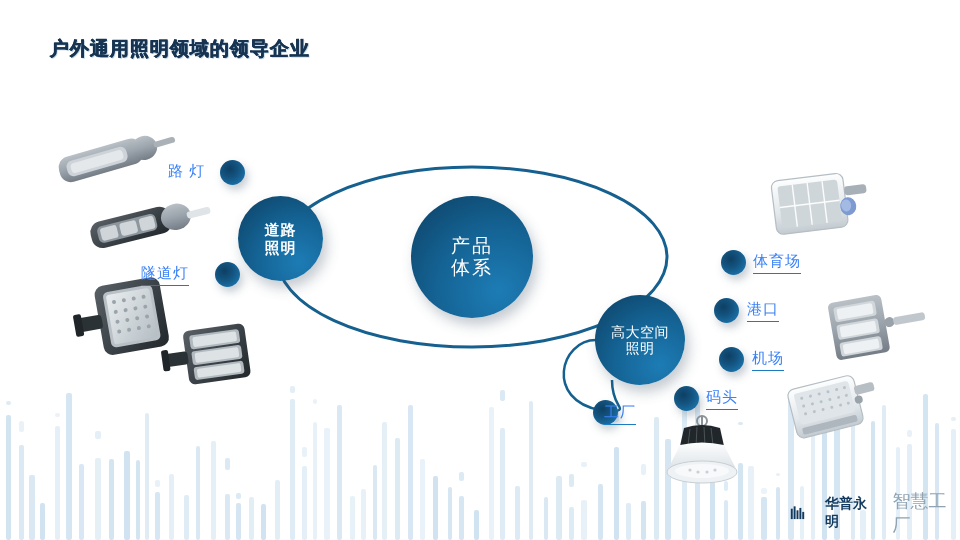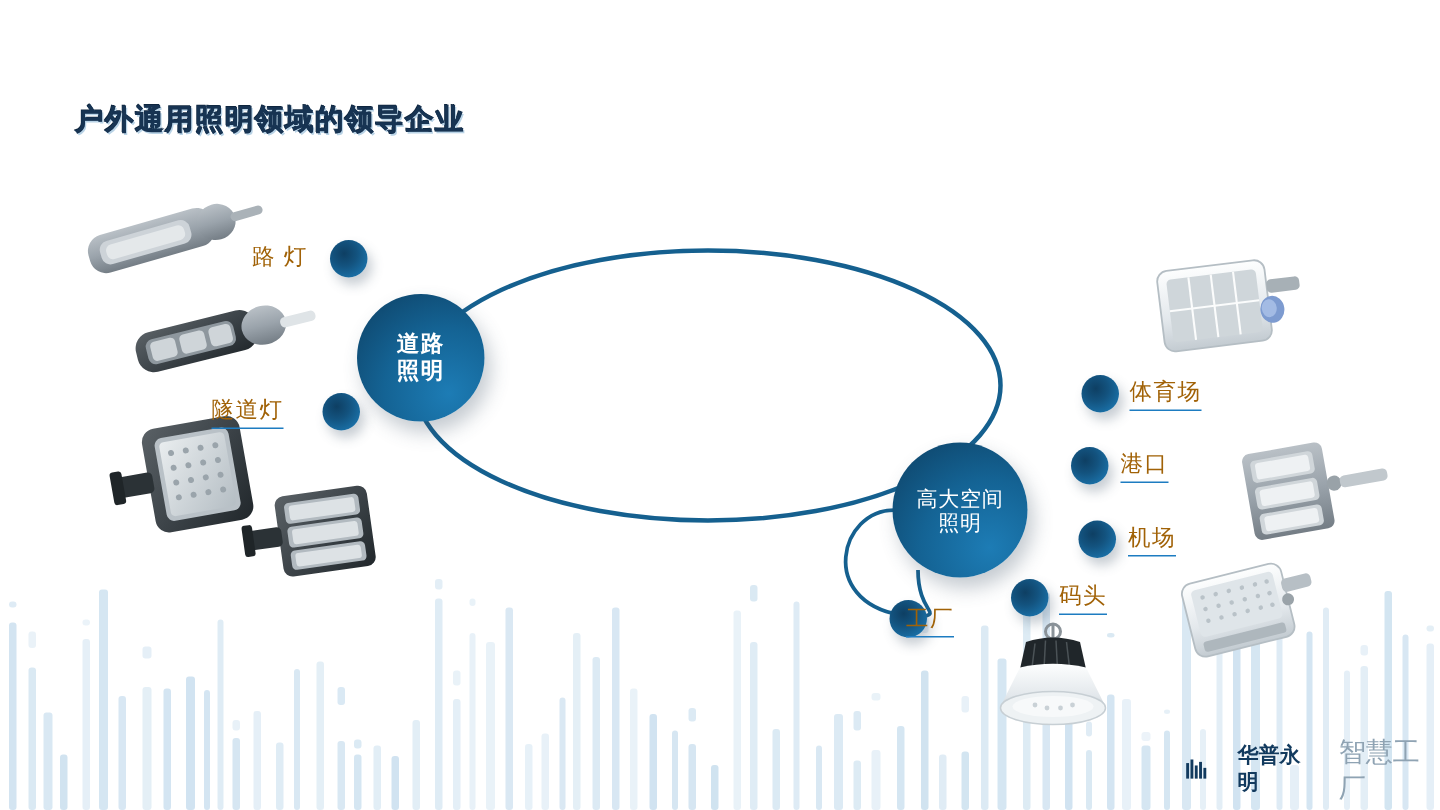--- a/index.html
+++ b/index.html
@@ -16,21 +16,20 @@
   }
 
   
   .title {
     position:absolute; left:50px; top:36px;
     font-size:19px; font-weight:bold; letter-spacing:1px;
     color:#1b3a57;
     text-shadow: 1px 1px 0 #b9d3e6, -0.5px -0.5px 0 #0c2238;
     -webkit-text-stroke:0.4px #173352;
     white-space:nowrap;
-    margin-top:31px;
   }
 
   
   .bars { position:absolute; left:0; bottom:0; width:960px; height:160px; }
   .bars rect { fill:#cfe2f0; }
 
   
   .diagram { position:absolute; left:0; top:0; width:960px; height:540px; }
 
   
@@ -49,21 +48,21 @@
 
   
   .dot {
     position:absolute; width:25px; height:25px; border-radius:50%;
     background:radial-gradient(circle at 38% 36%, #0e3f63 0%, #13537f 38%, #1e80bd 100%);
     box-shadow: 3px 5px 8px rgba(70,90,110,0.30);
   }
 
   
   .lbl {
-    position:absolute; color:#a16207; font-size:15px; letter-spacing:1px;
+    position:absolute; color:#3b82f6; font-size:15px; letter-spacing:1px;
     white-space:nowrap;
   }
   .lbl i {
     font-style:normal; display:inline-block;
     border-bottom:1.6px solid #1d7cc1; padding-bottom:2px;
   }
   .lbl .nu { border:0; padding:0; }
 
   
   .prod { position:absolute; }
@@ -362,20 +361,24 @@
       <circle cx="53" cy="60" r="1.6"></circle>
         <circle cx="61" cy="58" r="1.6"></circle>
     </g>
   </svg>
 
   <div class="node" id="node-road">
     <span>道路
 照明</span>
   </div>
 
+  <div class="node" id="node-center">
+    <span>产品
+体系</span>
+  </div>
 
   <div class="node" id="node-high">
     <span>高大空间
 照明</span>
   </div>
 
   <div class="dot" style="left:220px; top:160px;"></div>
   <div class="dot" style="left:215px; top:262px;"></div>
   <div class="dot" style="left:721px; top:250px;"></div>
   <div class="dot" style="left:714px; top:298px;"></div>

